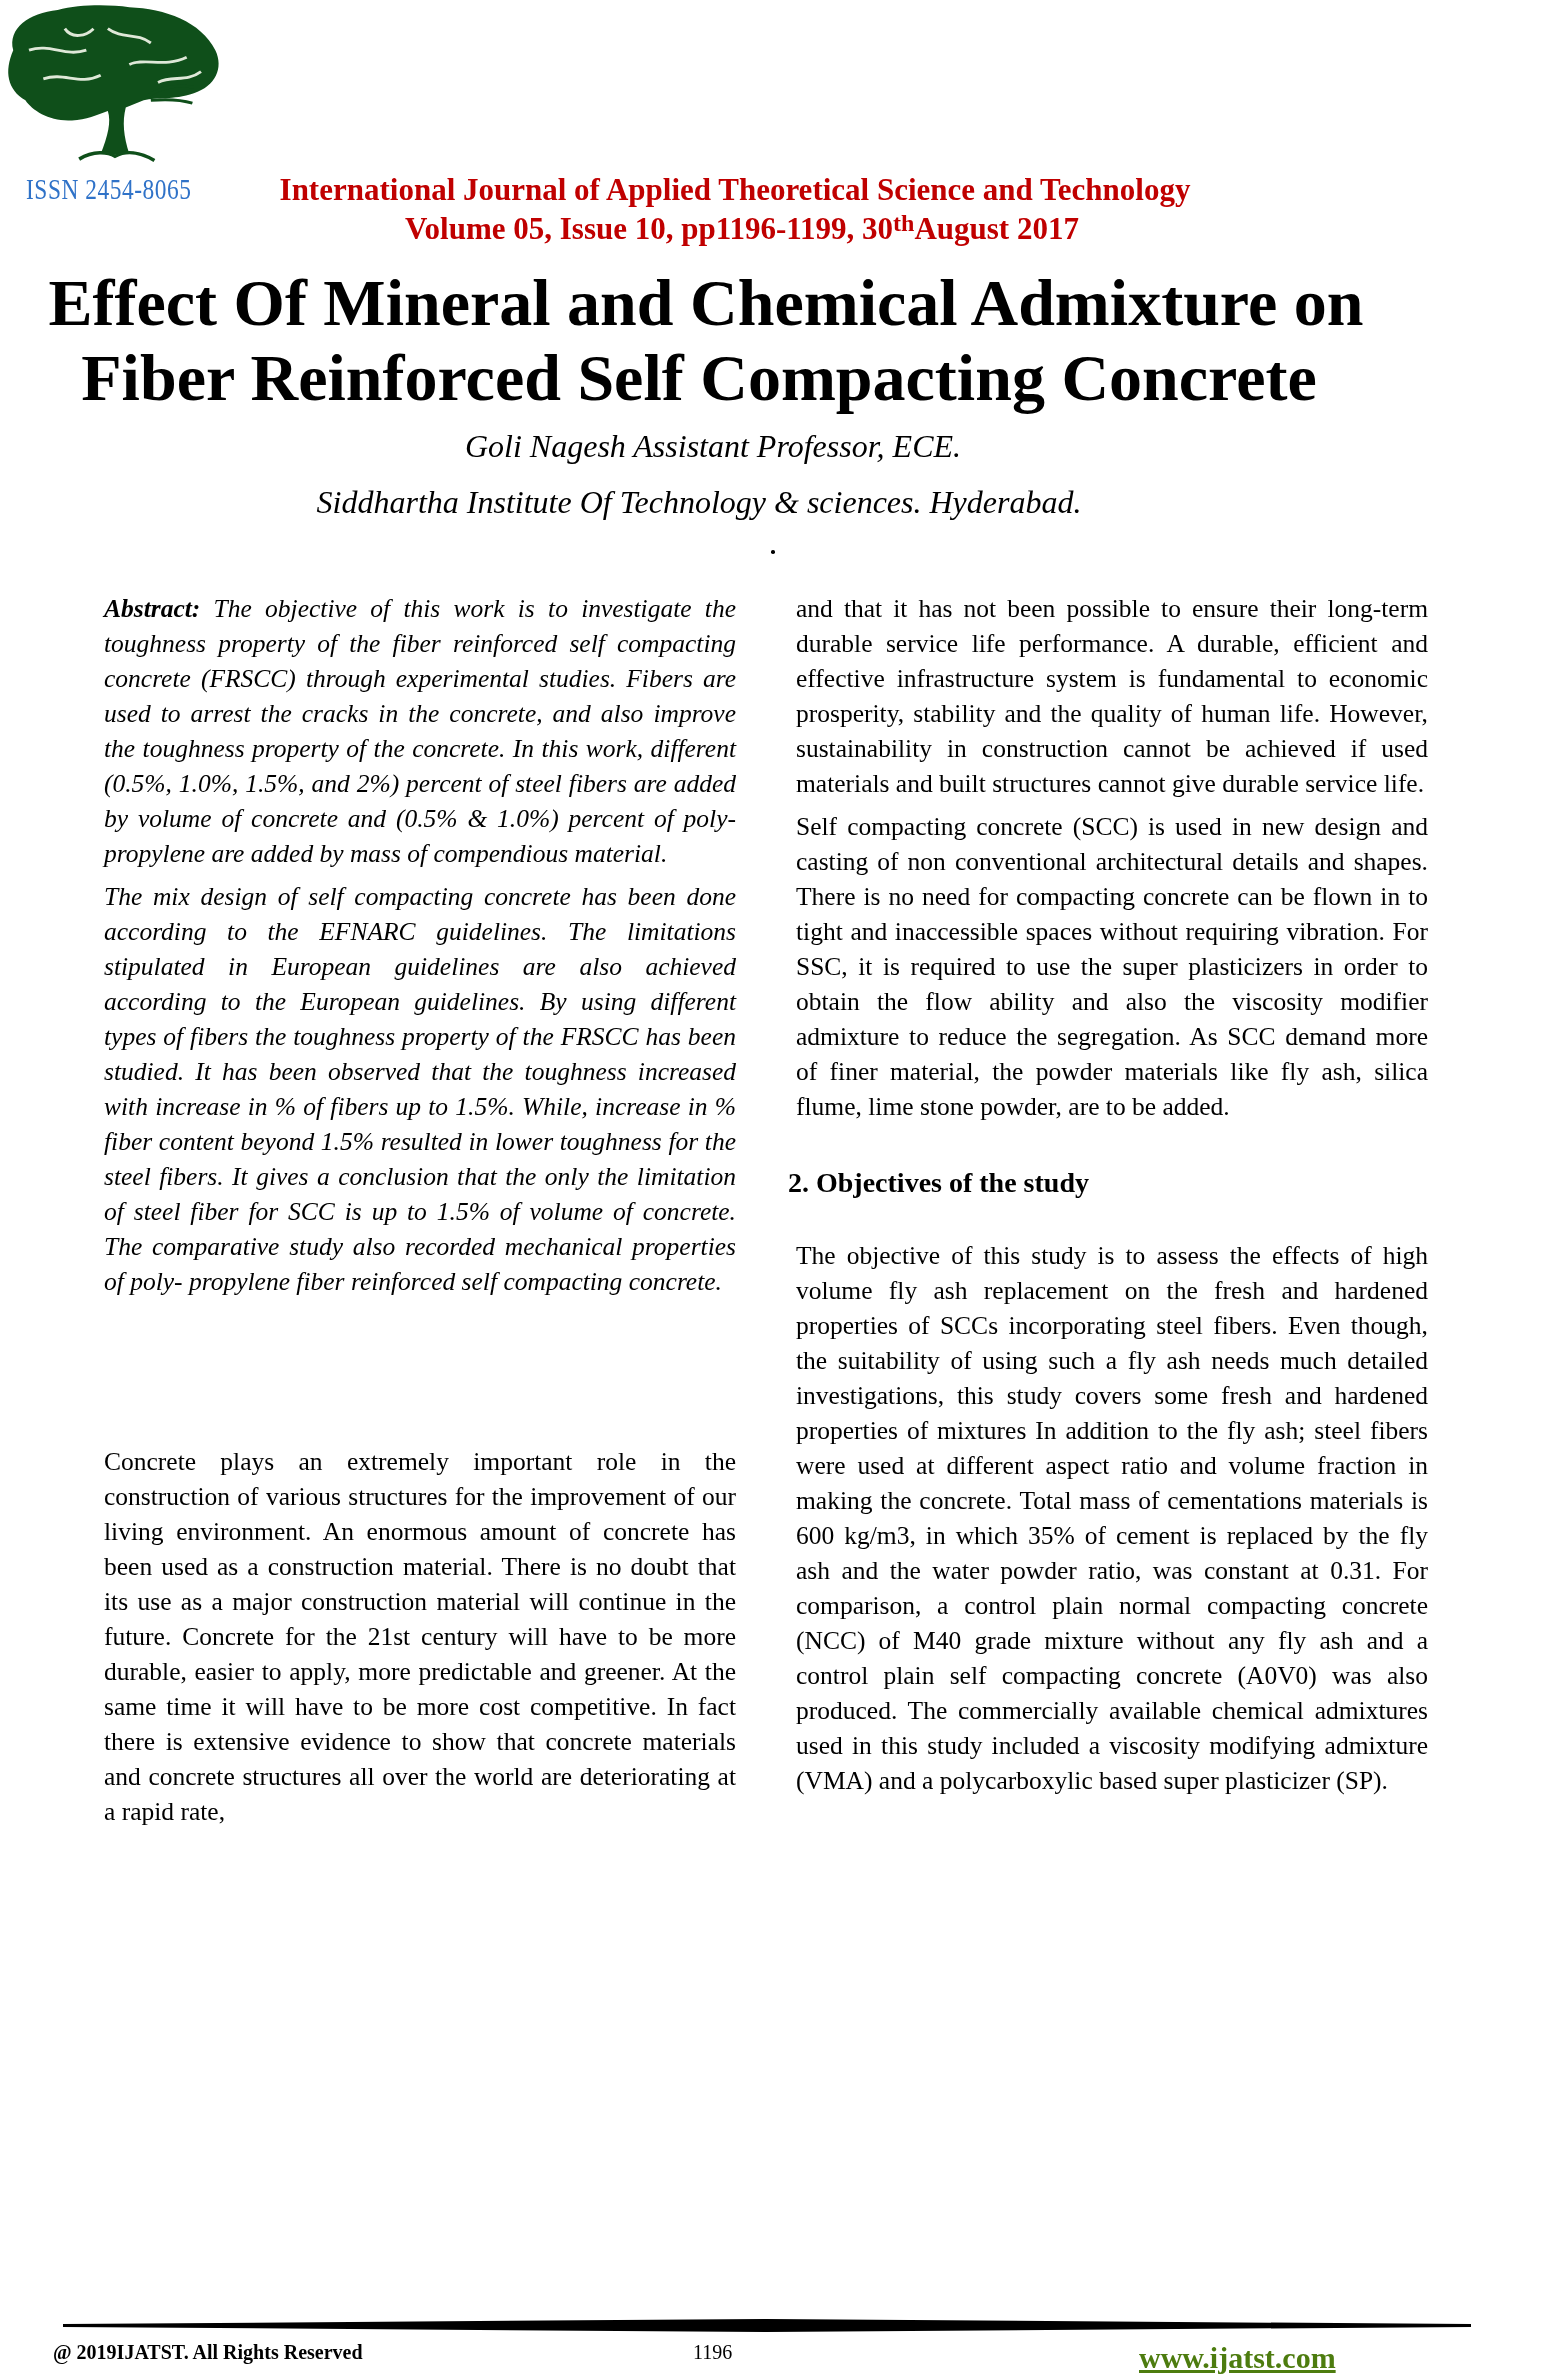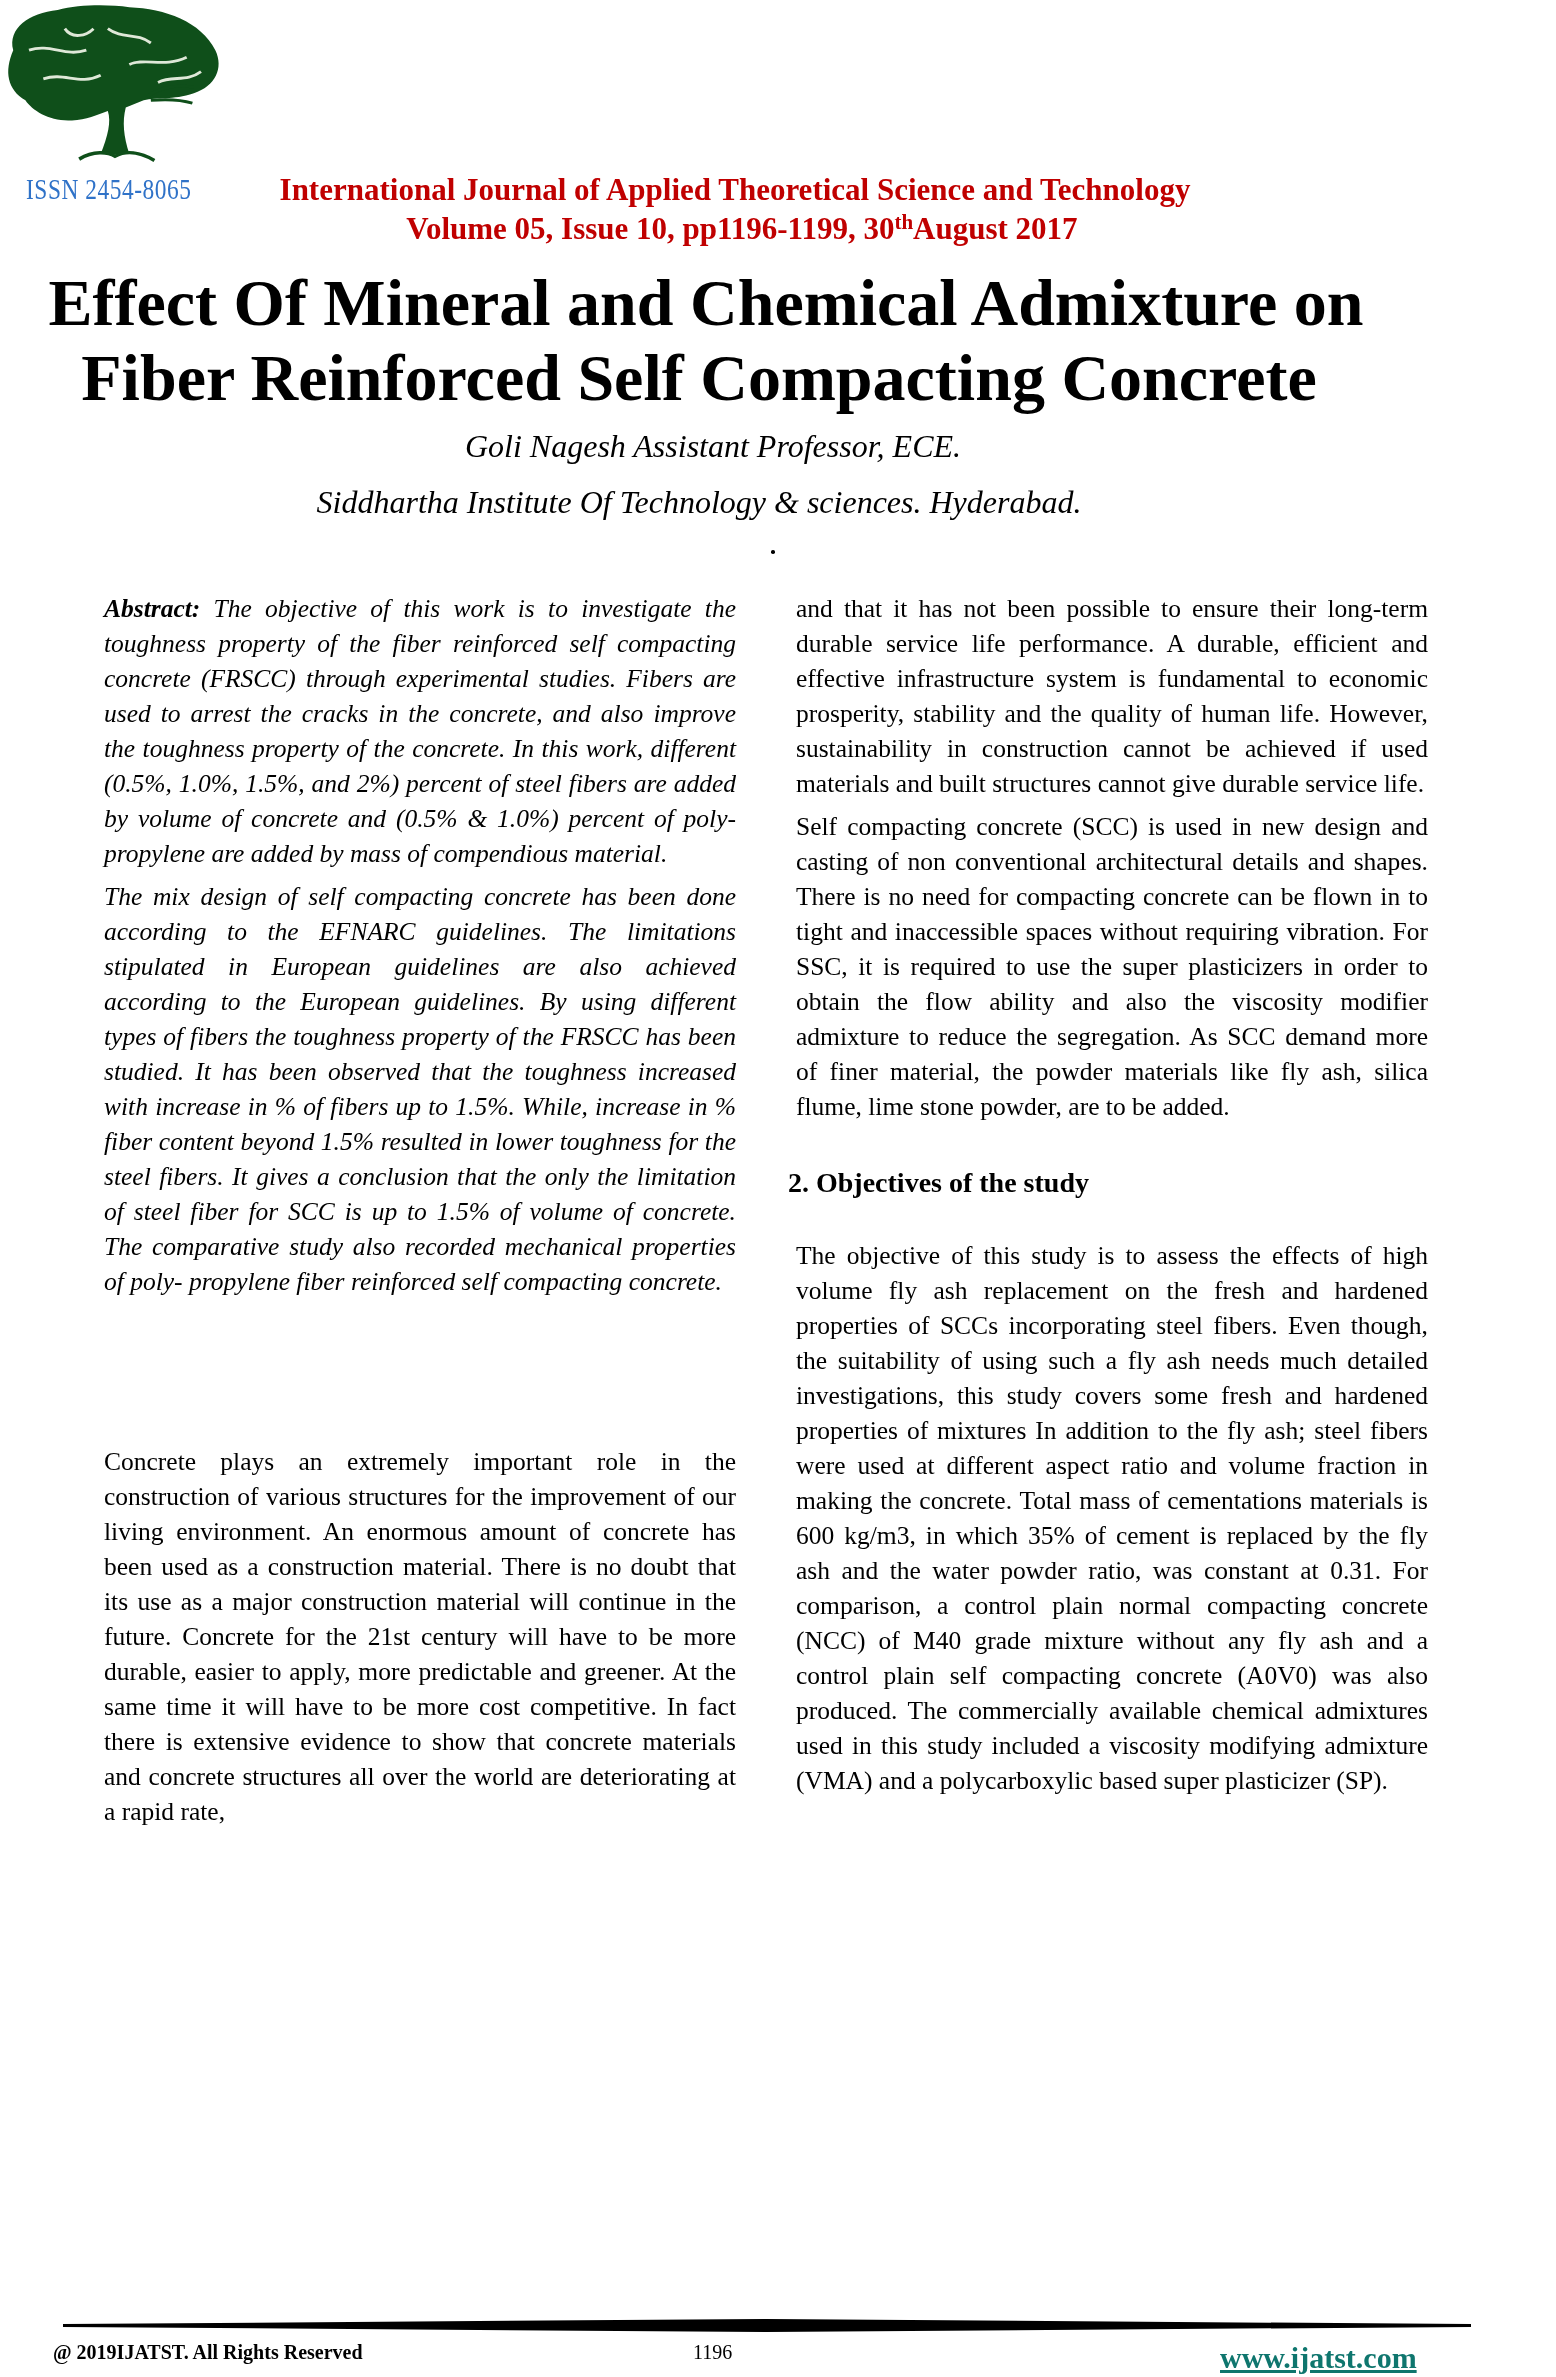--- a/index.html
+++ b/index.html
@@ -9,21 +9,21 @@
   .logo { position:absolute; left:0; top:0; width:230px; height:208px; }
   .logo svg { display:block; }
   .issn { position:absolute; left:26px; top:172px; width:201px; text-align:center;
           font-family:"Liberation Serif",serif; color:#2f72c8; font-size:30px;
           letter-spacing:0.7px; transform:scaleX(0.78); transform-origin:left center; white-space:nowrap; }
 
   .journal { position:absolute; left:0; width:1556px; text-align:center; color:#c00000;
              font-weight:bold; font-size:31px; white-space:nowrap; }
   .journal.j1 { top:172px; left:-43px; }
   .journal.j2 { top:211px; left:-36px; }
-  .journal sup { font-size:21px; vertical-align:top; position:relative; top:-1.4px; }
+  .journal sup { font-size:24px; vertical-align:top; position:relative; top:-1.4px; }
 
   .title { position:absolute; left:0; width:1556px; text-align:center; font-weight:bold;
            font-size:66px; line-height:72px; white-space:nowrap; }
   .title.t1 { top:267px; left:-72px; }
   .title.t2 { top:342px; left:-79px; }
 
   .author { position:absolute; left:0; width:1556px; text-align:center; font-style:italic;
             font-size:32px; white-space:nowrap; }
   .author.a1 { top:428px; left:-65px; }
   .author.a2 { top:484px; left:-79px; }
@@ -35,22 +35,22 @@
   .col p { margin:8px; }
   .italic { font-style:italic; }
   .lbl { font-weight:bold; font-style:italic; }
   .gap { height:34px; }
   .gap2 { height:69px; }
   h2.sec { margin:0; font-size:28px; font-weight:bold; line-height:43px; text-align:left; }
 
   .footer-rule { position:absolute; left:63px; top:2319px; width:1408px; height:13px; }
   .footer-left { position:absolute; left:53px; top:2341px; font-weight:bold; font-size:20px; white-space:nowrap; }
   .footer-page { position:absolute; left:693px; top:2341px; font-size:20px; white-space:nowrap; }
-  .footer-link { position:absolute; left:1220px; top:2341px; font-weight:bold; font-size:30px;
-                 color:#0f766e; text-decoration:underline; white-space:nowrap; }
+  .footer-link { position:absolute; left:1139px; top:2341px; font-weight:bold; font-size:30px;
+                 color:#4d7c0f; text-decoration:underline; white-space:nowrap; }
 </style>
 </head>
 <body>
 
 <div class="logo">
   <svg width="230" height="172" viewBox="0 0 320 240">
     <path d="M18,70 C10,40 40,18 80,14 C110,6 150,6 180,10 C230,12 280,30 300,70 C312,95 300,120 270,130 C240,140 220,135 200,140 L175,150 C170,170 172,190 180,215 L140,215 C150,190 155,170 150,155 C135,160 120,168 100,168 C70,170 45,155 35,140 C10,125 5,100 18,70 Z" fill="#0f4f1a"></path>
     <path d="M40,70 C70,60 90,80 120,70 M60,110 C90,100 110,120 140,105 M150,40 C170,55 190,45 210,60 M180,90 C200,80 230,95 260,80 M90,40 C100,55 120,50 130,40 M220,115 C240,105 260,115 280,100" stroke="#dfe8d8" stroke-width="4" fill="none"></path>
     <path d="M110,222 C130,210 150,212 160,218 C175,210 195,212 215,224" stroke="#0f4f1a" stroke-width="5" fill="none"></path>
     <path d="M205,135 C225,120 250,118 270,122 M210,140 C235,138 255,140 268,144" stroke="#0f4f1a" stroke-width="4" fill="none"></path>

